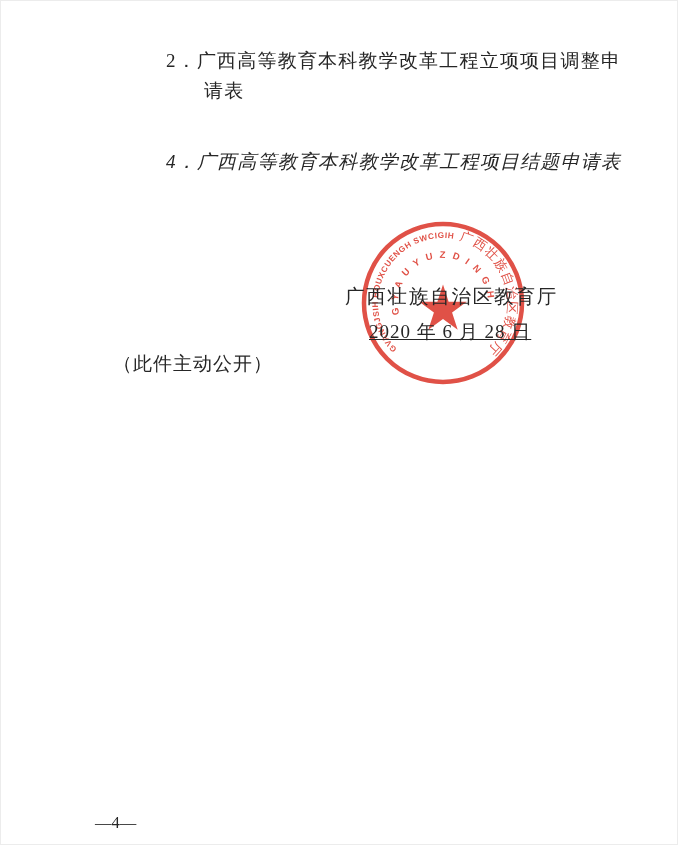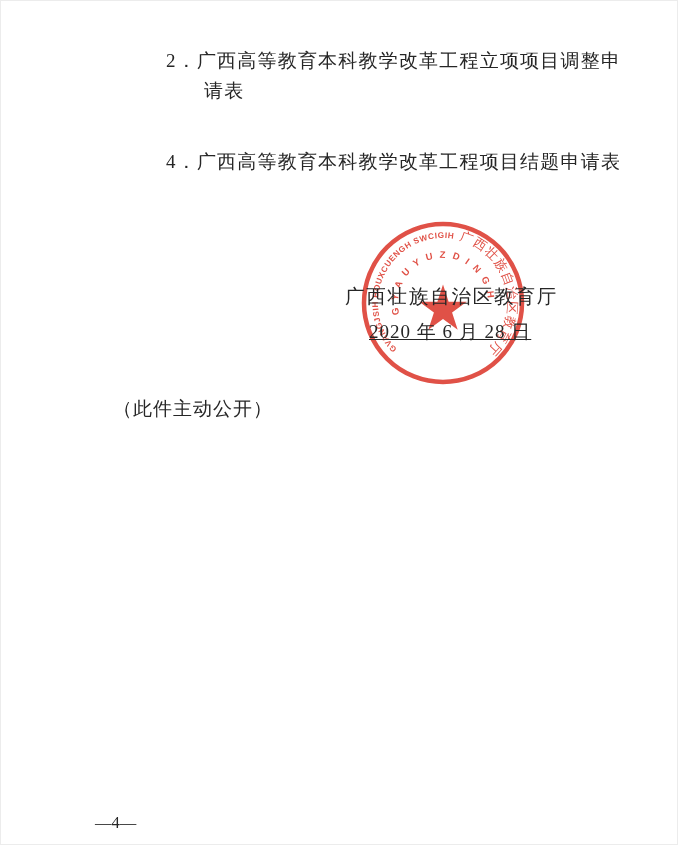--- a/index.html
+++ b/index.html
@@ -16,29 +16,28 @@
   .body-line {
     position: absolute;
     font-size: 19px;
     letter-spacing: 1.2px;
     white-space: nowrap;
     line-height: 22px;
   }
   .line-1 { left: 166px; top: 50px; }
   .line-2 { left: 204px; top: 80px; }
   .line-3 { left: 166px; top: 118px; }
-  .line-4 { left: 166px; top: 151px; }
+  .line-4 { left: 166px; top: 151px; font-style: italic; }
 
   .disclosure-note {
     position: absolute;
     left: 113px; top: 351px;
     font-size: 19px;
     letter-spacing: 1px;
     white-space: nowrap;
-    margin-top: 45px;
   }
 
   .signature-issuer {
     position: absolute;
     left: 345px; top: 283px;
     font-size: 19.5px;
     letter-spacing: 1.8px;
     white-space: nowrap;
     z-index: 3;
   }

